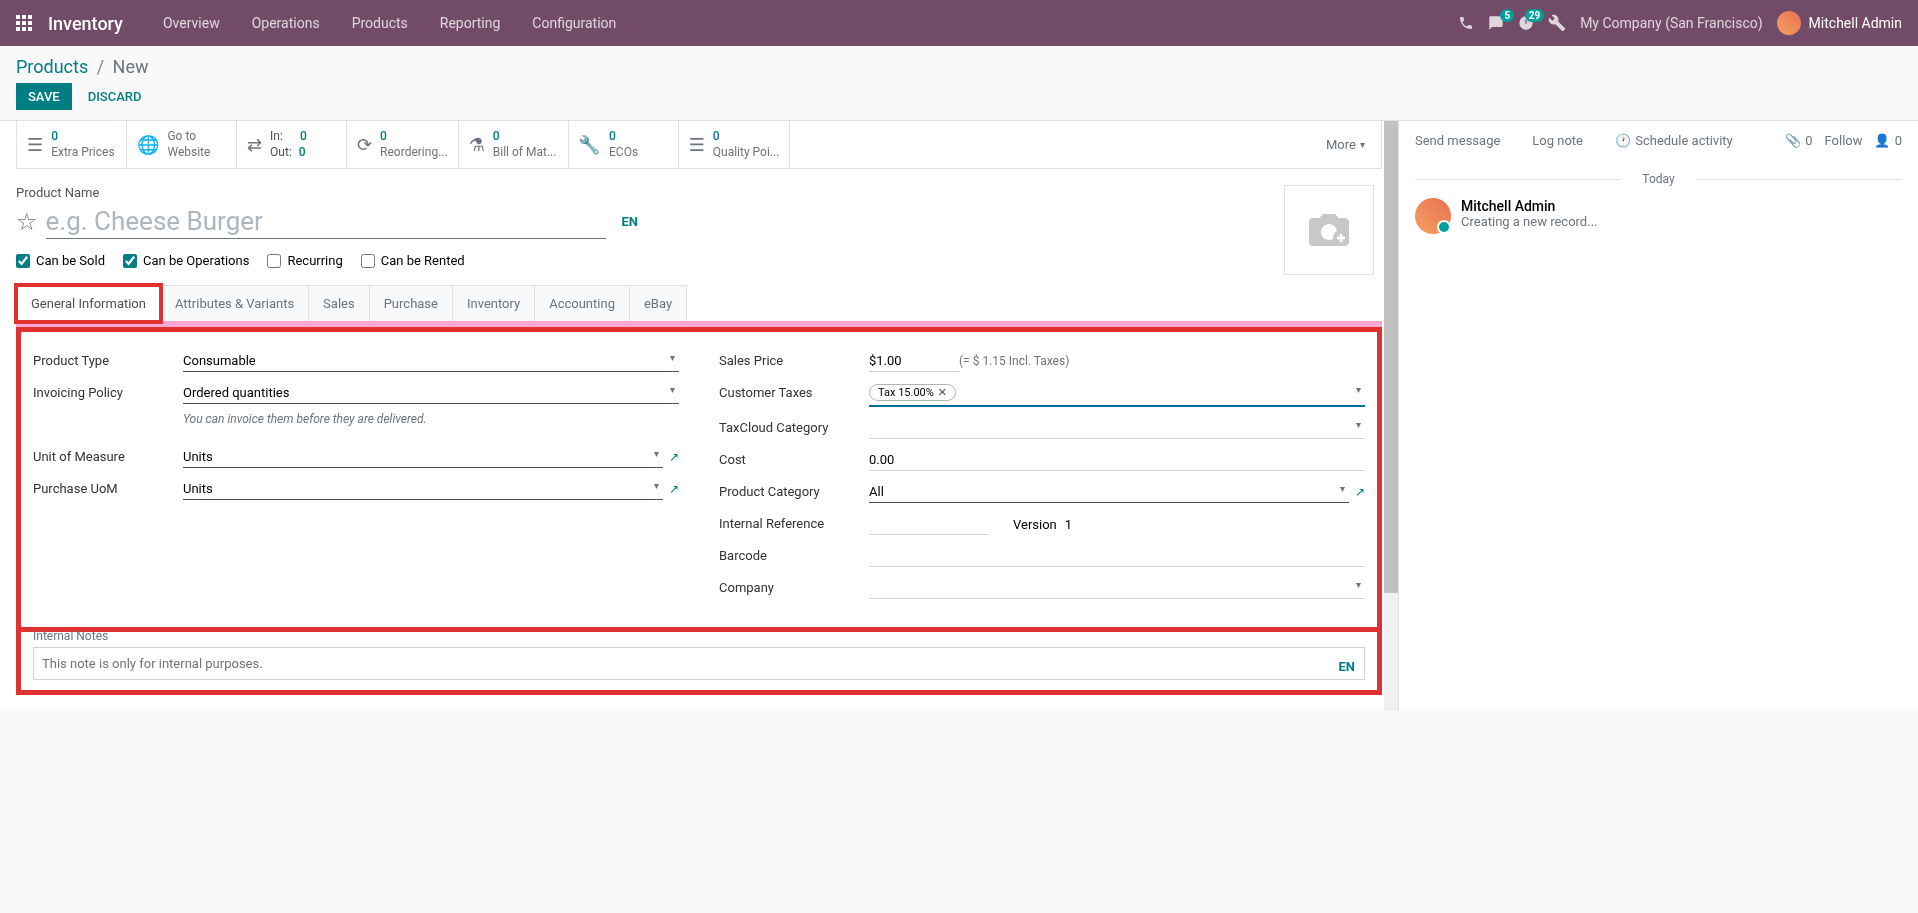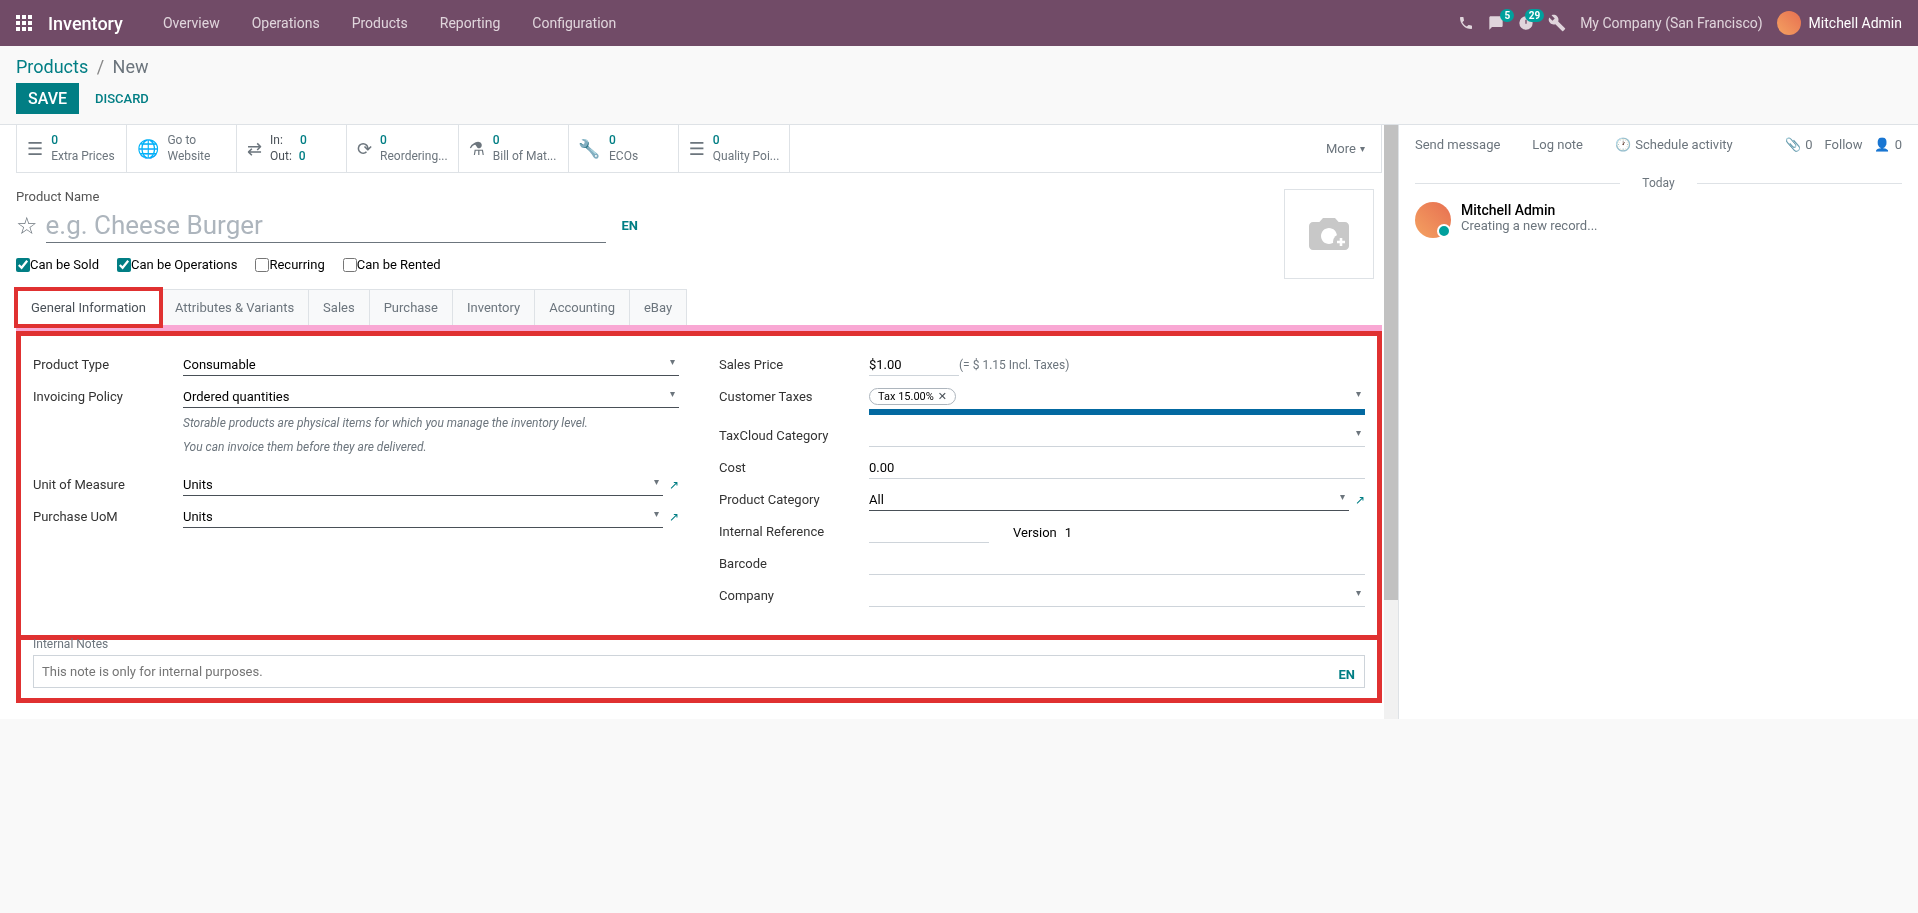--- a/index.html
+++ b/index.html
@@ -15,21 +15,21 @@
 .badge { position: absolute; top: -6px; right: -10px; background: #00A09D; color: white; font-size: 10px; padding: 1px 4px; border-radius: 8px; font-weight: bold; }
 .company { font-size: 14px; color: #e0d5dc; }
 .user { display: flex; align-items: center; gap: 8px; font-size: 14px; }
 .avatar { width: 24px; height: 24px; border-radius: 50%; background: linear-gradient(45deg,#f4a261,#e76f51); }
 .breadcrumb-row { padding: 10px 16px 6px; display: flex; align-items: center; }
 .breadcrumb { font-size: 18px; }
 .breadcrumb a { color: #017E84; text-decoration: none; }
 .breadcrumb .sep { color: #888; margin: 0 4px; }
 .breadcrumb .current { color: #6c757d; }
 .actions-row { padding: 0 16px 10px; display: flex; gap: 16px; align-items: center; }
-.btn-primary { background: #017E84; color: white; border: none; padding: 6px 12px; font-size: 16px; font-weight: 500; cursor: pointer; }
+.btn-primary { background: #017E84; color: white; border: none; padding: 6px 12px; font-size: 13px; font-weight: 500; cursor: pointer; }
 .btn-link { color: #017E84; background: none; border: none; font-size: 13px; font-weight: 500; cursor: pointer; }
 .main-container { display: flex; border-top: 1px solid #dee2e6; }
 .form-area { flex: 1; padding: 0; background: white; position: relative; }
 .toolbar { border-bottom: 1px solid #dee2e6; padding: 8px 16px; display: flex; gap: 20px; }
 .toolbar-btn { color: #017E84; font-size: 13px; font-weight: 500; cursor: pointer; }
 .sheet { padding: 0 16px 16px; position: relative; }
 .stat-row { border: 1px solid #dee2e6; border-top: none; display: flex; margin: 0; }
 .stat-btn { border-right: 1px solid #dee2e6; padding: 8px 10px; display: flex; align-items: center; gap: 8px; cursor: pointer; min-width: 110px; font-size: 12px; color: #495057; }
 .stat-btn .stat-icon { font-size: 18px; color: #6c757d; }
 .stat-btn .stat-text { display: flex; flex-direction: column; line-height: 1.3; }
@@ -39,21 +39,21 @@
 .product-header { margin-top: 16px; display: flex; }
 .product-left { flex: 1; }
 .product-name-label { font-size: 13px; color: #555; margin-bottom: 4px; display: block; }
 .name-row { display: flex; align-items: center; gap: 8px; }
 .star { font-size: 24px; color: #6c757d; cursor: pointer; }
 .name-input { flex: 1; border: none; border-bottom: 1px solid #6c757d; font-size: 26px; padding: 2px 0; outline: none; max-width: 560px; }
 .name-input::placeholder { color: #adb5bd; }
 .lang-badge { color: #017E84; font-size: 13px; font-weight: bold; cursor: pointer; margin-left: 8px; }
 .image-box { width: 90px; height: 90px; border: 1px solid #dee2e6; display: flex; align-items: center; justify-content: center; color: #adb5bd; cursor: pointer; margin-left: auto; margin-right: 8px; }
 .checks-row { margin-top: 14px; display: flex; gap: 18px; font-size: 13px; }
-.check-item { display: flex; align-items: center; cursor: pointer; }
+.check-item { display: flex; align-items: center; gap: 6px; cursor: pointer; }
 .check-item input { accent-color: #017E84; width: 14px; height: 14px; }
 .tabs { margin-top: 10px; border-bottom: 6px solid #f9a8d4; display: flex; }
 .tab { padding: 10px 14px; border: 1px solid #dee2e6; border-bottom: none; background: #f8f9fa; color: #6c757d; font-size: 13px; cursor: pointer; margin-right: -1px; }
 .tab.active { background: white; color: #495057; border-bottom: 1px solid white; margin-bottom: -1px; position: relative; z-index: 1; }
 .tab-highlight { outline: 4px solid #e03131; outline-offset: -2px; }
 .tab-content { border: 5px solid #e03131; border-top: 5px solid #e03131; padding: 18px 12px; display: flex; gap: 40px; }
 .col { flex: 1; }
 .field-row { display: flex; margin-bottom: 10px; align-items: flex-start; }
 .field-label { width: 150px; font-size: 13px; color: #333; padding-top: 3px; }
 .field-val { flex: 1; font-size: 13px; }
@@ -62,21 +62,21 @@
 .select-wrap::after { content: "▾"; position: absolute; right: 4px; top: 2px; color: #6c757d; font-size: 10px; pointer-events: none; }
 .select-wrap.no-arrow::after { content: ""; }
 .help-text { font-size: 12px; color: #6c757d; font-style: italic; margin-top: 6px; line-height: 1.5; }
 .ext-link { color: #017E84; font-size: 12px; cursor: pointer; margin-left: 6px; }
 .text-input { border: none; border-bottom: 1px solid #ced4da; padding: 3px 0; font-size: 13px; width: 100%; }
 .price-row { display: flex; align-items: center; gap: 0; }
 .price-input { border: none; border-bottom: 1px solid #ced4da; padding: 3px 0; font-size: 13px; width: 90px; }
 .tax-note { font-size: 12px; color: #6c757d; }
 .tag { display: inline-flex; align-items: center; border: 1px solid #adb5bd; border-radius: 10px; padding: 1px 8px; font-size: 11px; gap: 4px; }
 .tag .x { cursor: pointer; color: #495057; }
-.tag-field { border-bottom: 6px solid #0369a1; padding: 2px 0 4px; display: flex; align-items: center; min-height: 22px; }
+.tag-field { border-bottom: 2px solid #0369a1; padding: 2px 0 4px; display: flex; align-items: center; min-height: 22px; }
 .version-row { display: flex; align-items: center; gap: 8px; }
 .section-label { font-size: 12px; color: #6c757d; margin-top: 30px; display: block; }
 .notes-input { width: 100%; border: 1px solid #ced4da; padding: 8px; font-size: 13px; min-height: 30px; margin-top: 4px; position: relative; }
 .notes-wrap { position: relative; }
 .notes-lang { position: absolute; right: 10px; bottom: 6px; color: #017E84; font-weight: bold; font-size: 13px; cursor: pointer; }
 .chatter { width: 520px; border-left: 1px solid #dee2e6; background: white; padding: 12px 16px; }
 .chatter-top { display: flex; gap: 32px; align-items: center; font-size: 13px; }
 .chatter-top .link { color: #6c757d; cursor: pointer; }
 .chatter-top .sched { color: #6c757d; cursor: pointer; display: flex; align-items: center; gap: 4px; }
 .chatter-right { margin-left: auto; display: flex; gap: 12px; color: #6c757d; font-size: 13px; }
@@ -274,21 +274,20 @@
             <div class="field-val select-wrap">
                 <input class="select-input" value="Consumable" style="">
               </div>
           </div>
           <div class="field-row">
             <div class="field-label">Invoicing Policy</div>
             <div class="field-val">
               <div class="select-wrap">
                   <input class="select-input" value="Ordered quantities" style="">
                 </div>
-              <div class="help-text">Storable products are physical items for which you manage the inventory level.</div>
               <div class="help-text">You can invoice them before they are delivered.</div>
             </div>
           </div>
           <div class="field-row" style="margin-top:18px">
             <div class="field-label">Unit of Measure</div>
             <div class="field-val" style="display:flex;align-items:center">
               <div class="select-wrap" style="flex:1">
                   <input class="select-input" value="Units" style="">
                 </div>
               <span class="ext-link">↗</span>

